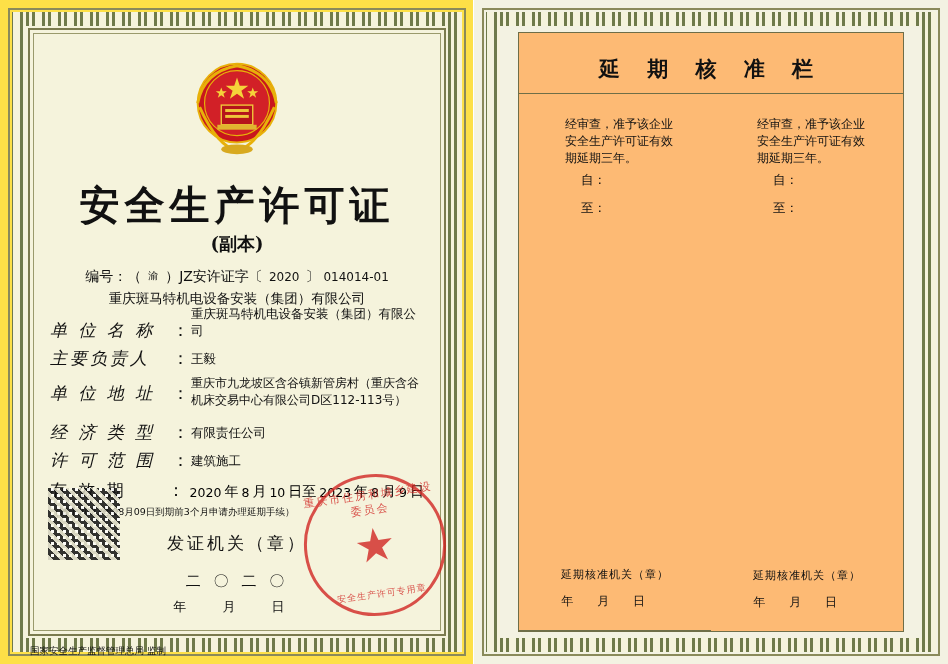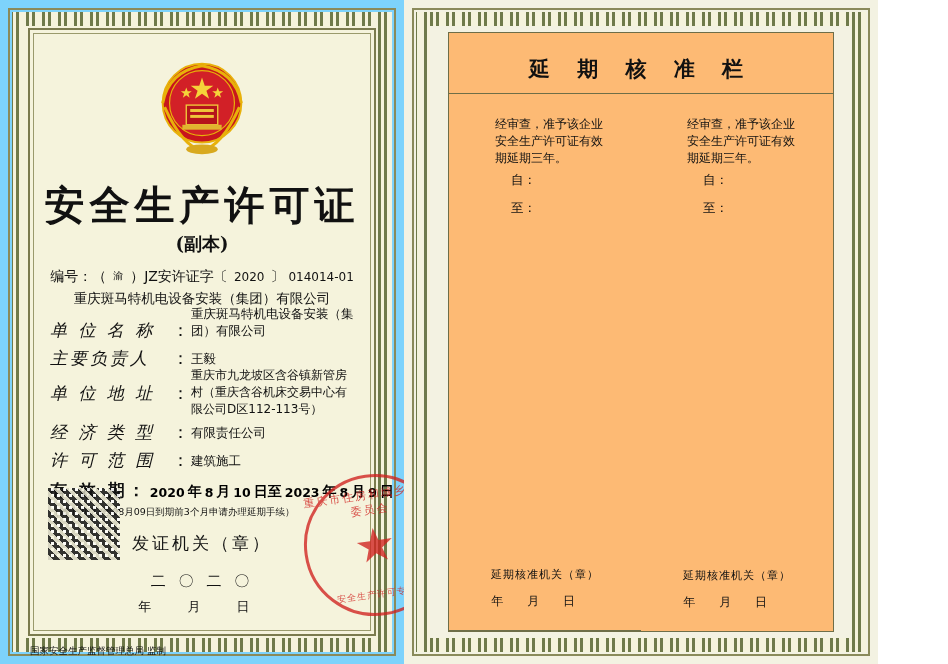--- a/index.html
+++ b/index.html
@@ -17,23 +17,23 @@
     position: relative;
     width: 948px;
     height: 664px;
     background: #ffffff;
     display: flex;
   }
 
   
   .left-page {
     position: relative;
-    width: 404px;
+    width: 474px;
     height: 664px;
-    background: #7dd3fc;
+    background: #fde047;
     box-sizing: border-box;
   }
   .right-page {
     position: relative;
     width: 474px;
     height: 664px;
     background: #f3f2e2;
     box-sizing: border-box;
   }
 
@@ -193,21 +193,20 @@
     flex: 1;
   }
   .field-value.small { font-size: 12px; }
 
   
   .validity-row {
     display: flex;
     align-items: flex-end;
     height: 30px;
     font-family: "DejaVu Sans", sans-serif;
-    font-weight: bold;
   }
   .validity-label {
     font-size: 17px;
     letter-spacing: 3px;
     color: #111;
     width: 122px;
     white-space: nowrap;
   }
   .v-num {
     font-size: 12.5px;

